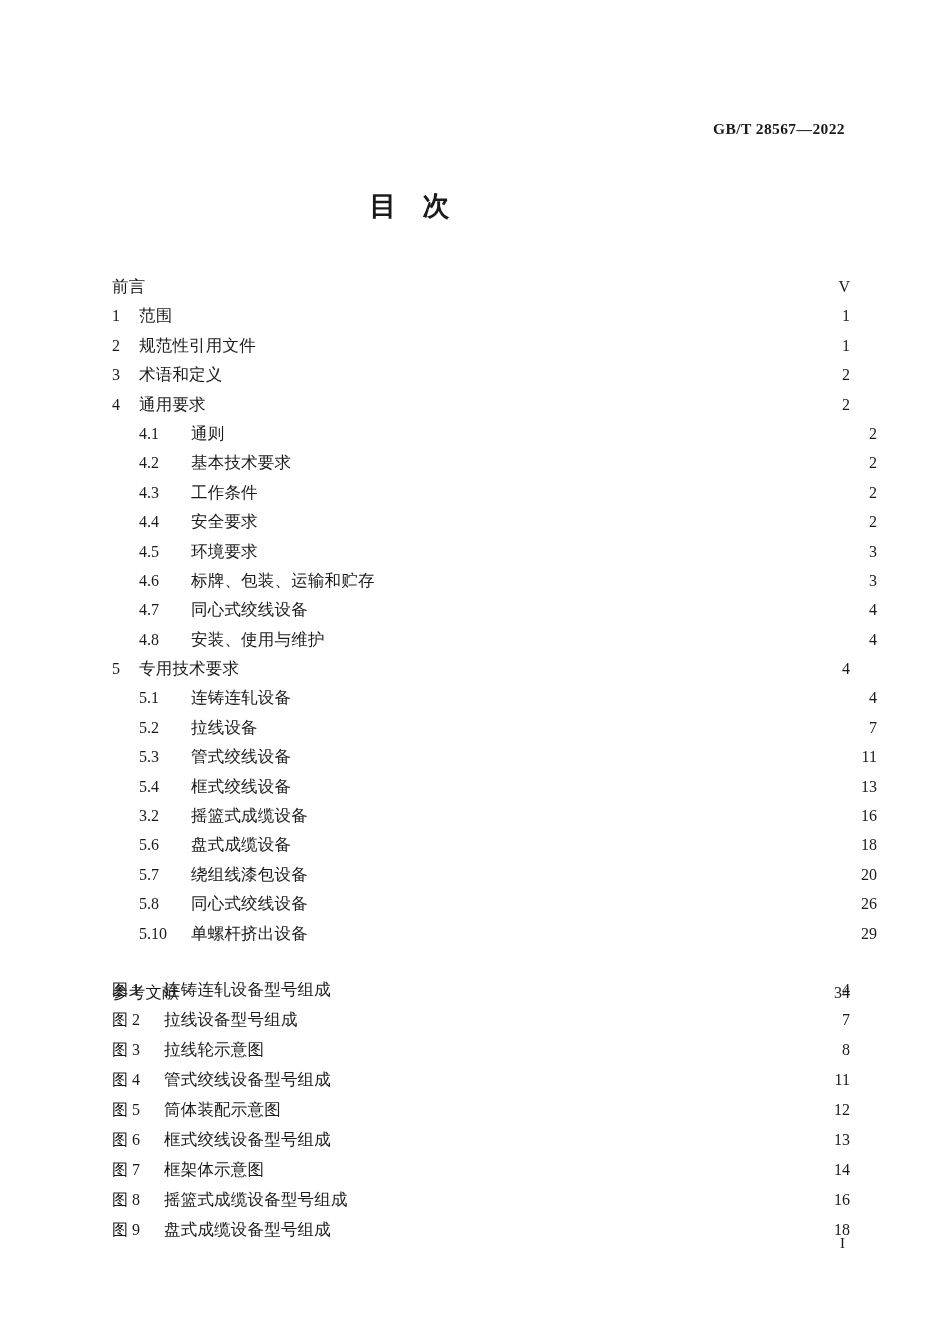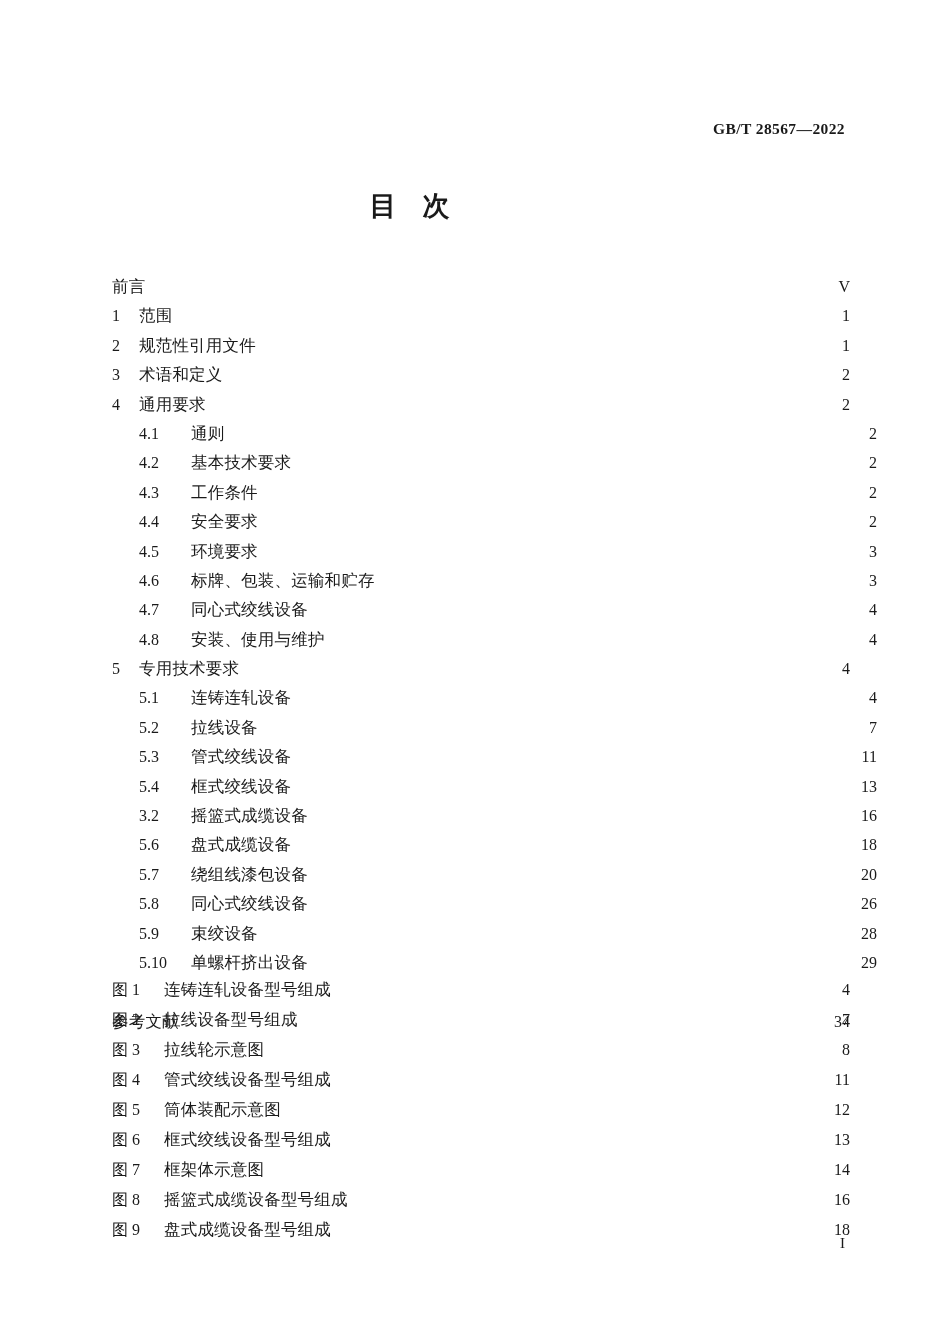--- a/index.html
+++ b/index.html
@@ -269,26 +269,20 @@
         <span class="leader"></span>
         <span class="pageno">20</span>
       </div>
       <div class="toc-row level-2">
         <span class="num">5.8</span>
         <span class="label">同心式绞线设备</span>
         <span class="leader"></span>
         <span class="pageno">26</span>
       </div>
       <div class="toc-row level-2">
-        <span class="num">5.9</span>
-        <span class="label">束绞设备</span>
-        <span class="leader"></span>
-        <span class="pageno">28</span>
-      </div>
-      <div class="toc-row level-2">
         <span class="num">5.10</span>
         <span class="label">单螺杆挤出设备</span>
         <span class="leader"></span>
         <span class="pageno">29</span>
       </div>
       <div class="toc-row level-1 gap-above">
         <span class="label">参考文献</span>
         <span class="leader"></span>
         <span class="pageno">34</span>
       </div>

